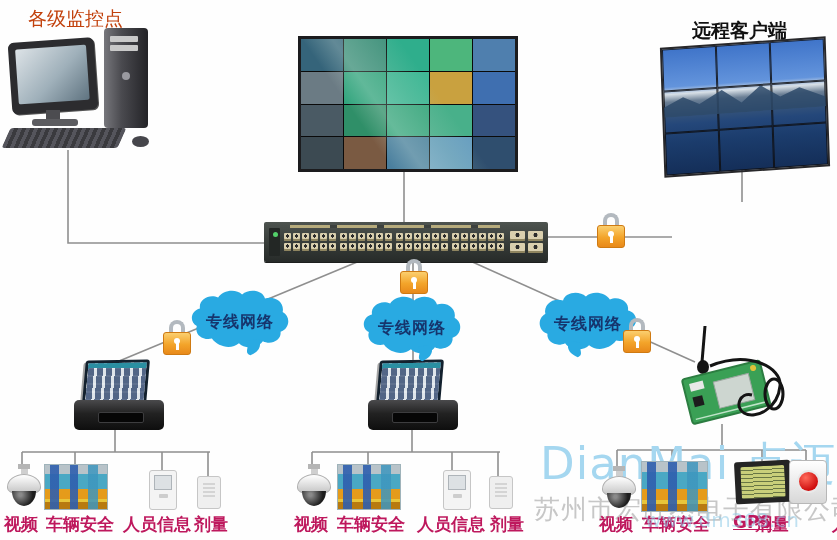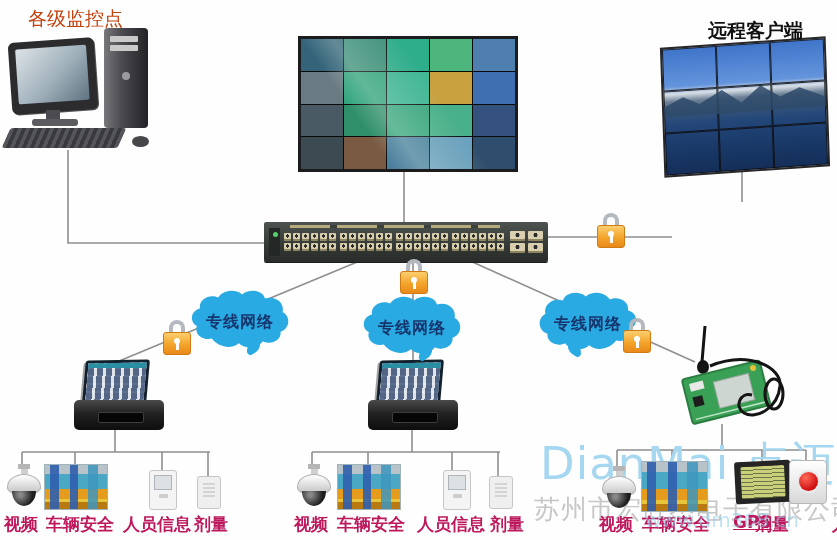--- a/index.html
+++ b/index.html
@@ -137,21 +137,21 @@
       <path d="M412,428 V452 M312,452 H500 M312,452 V468 M368,452 V466 M452,452 V472 M498,452 V477"></path>
       <path d="M617,450 H806 M617,450 V470 M672,450 V462 M762,450 V461 M806,450 V461"></path>
     </g>
   </svg>
 
   <div class="abs wm-brand">DianMai 点迈</div>
   <div class="abs wm-co">苏州市宏胜杰电子有限公司</div>
   <div class="abs wm-url">www.dm368.cn</div>
 
   <div class="abs h-green" style="left:28px;top:6px;">各级监控点</div>
-  <div class="abs h-black" style="left:708px;top:18px;">远程客户端</div>
+  <div class="abs h-black" style="left:692px;top:18px;">远程客户端</div>
 
   <div class="abs pc">
     <div class="mon">
         <div class="scr"></div>
       </div>
     <div class="stand"></div>
       <div class="base"></div>
     <div class="tower">
       <div class="bay" style="top:8px;"></div>
         <div class="bay" style="top:17px;"></div>

